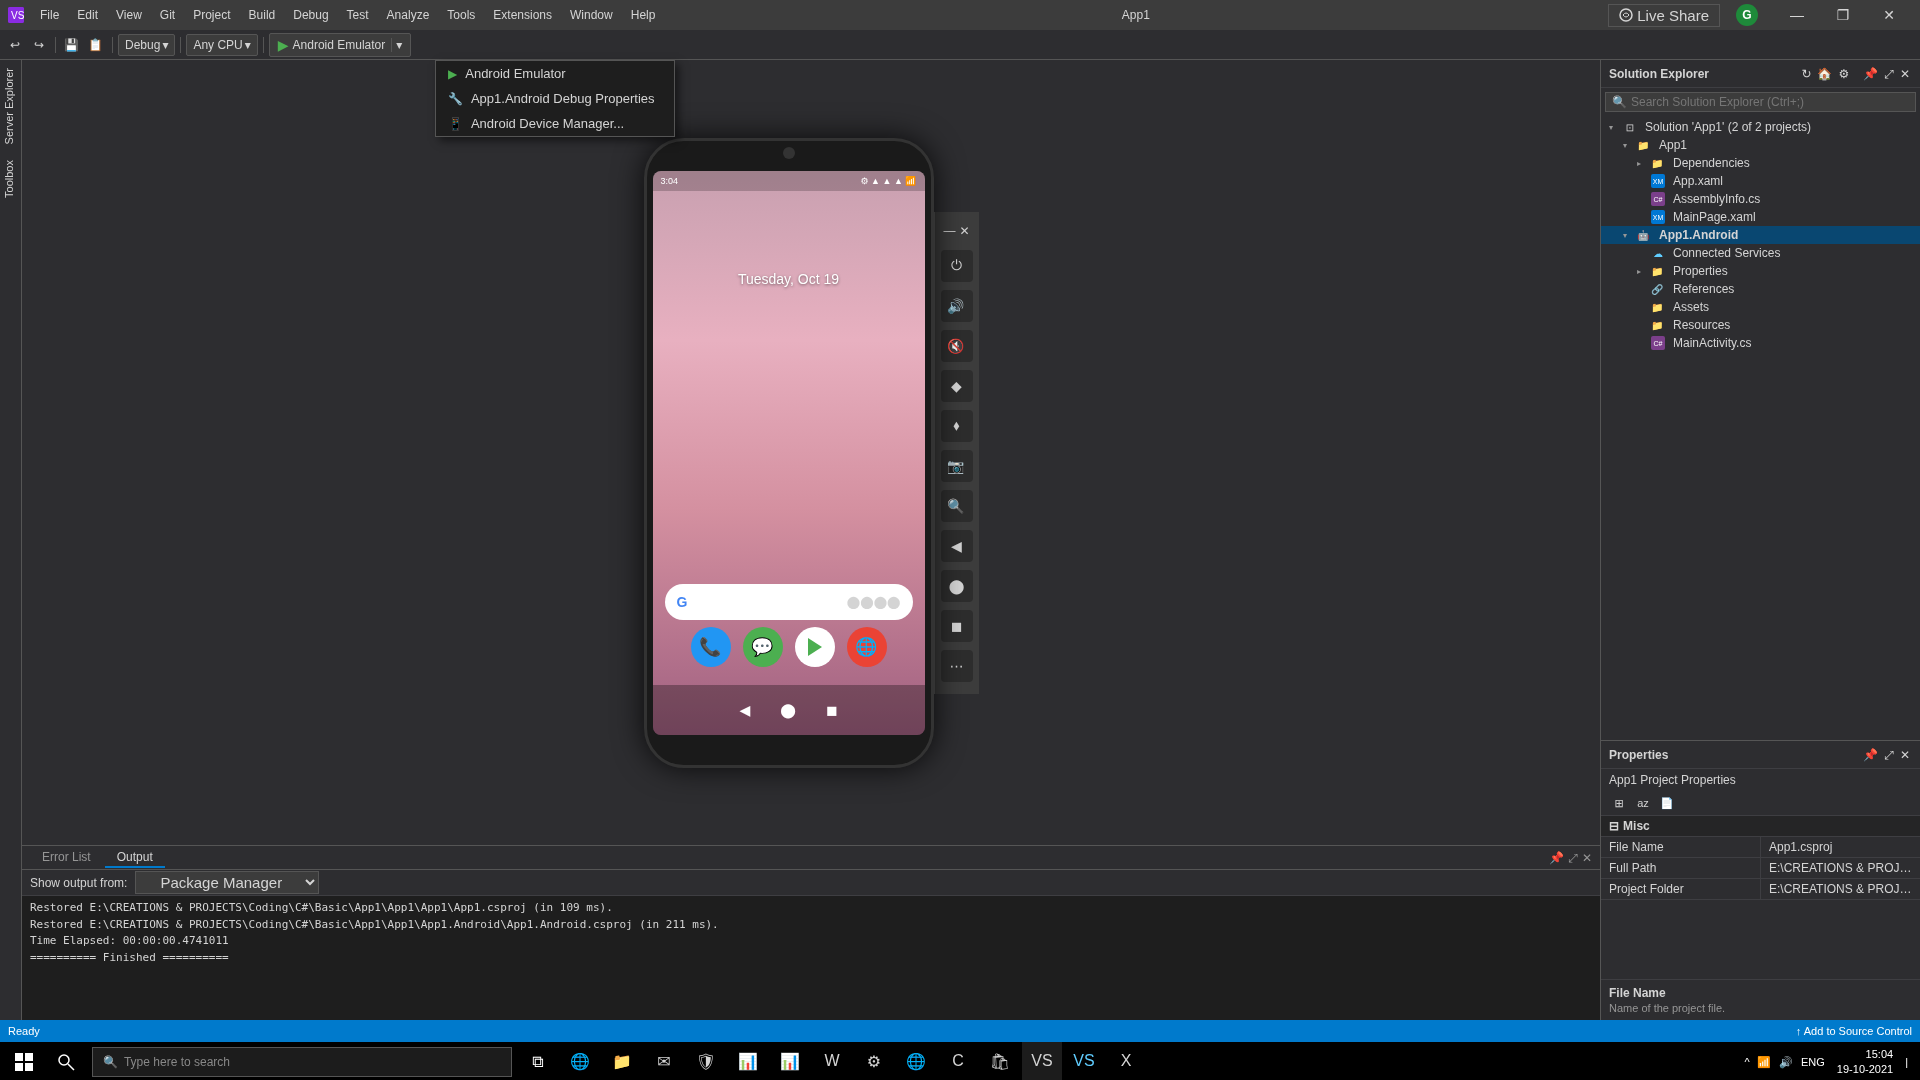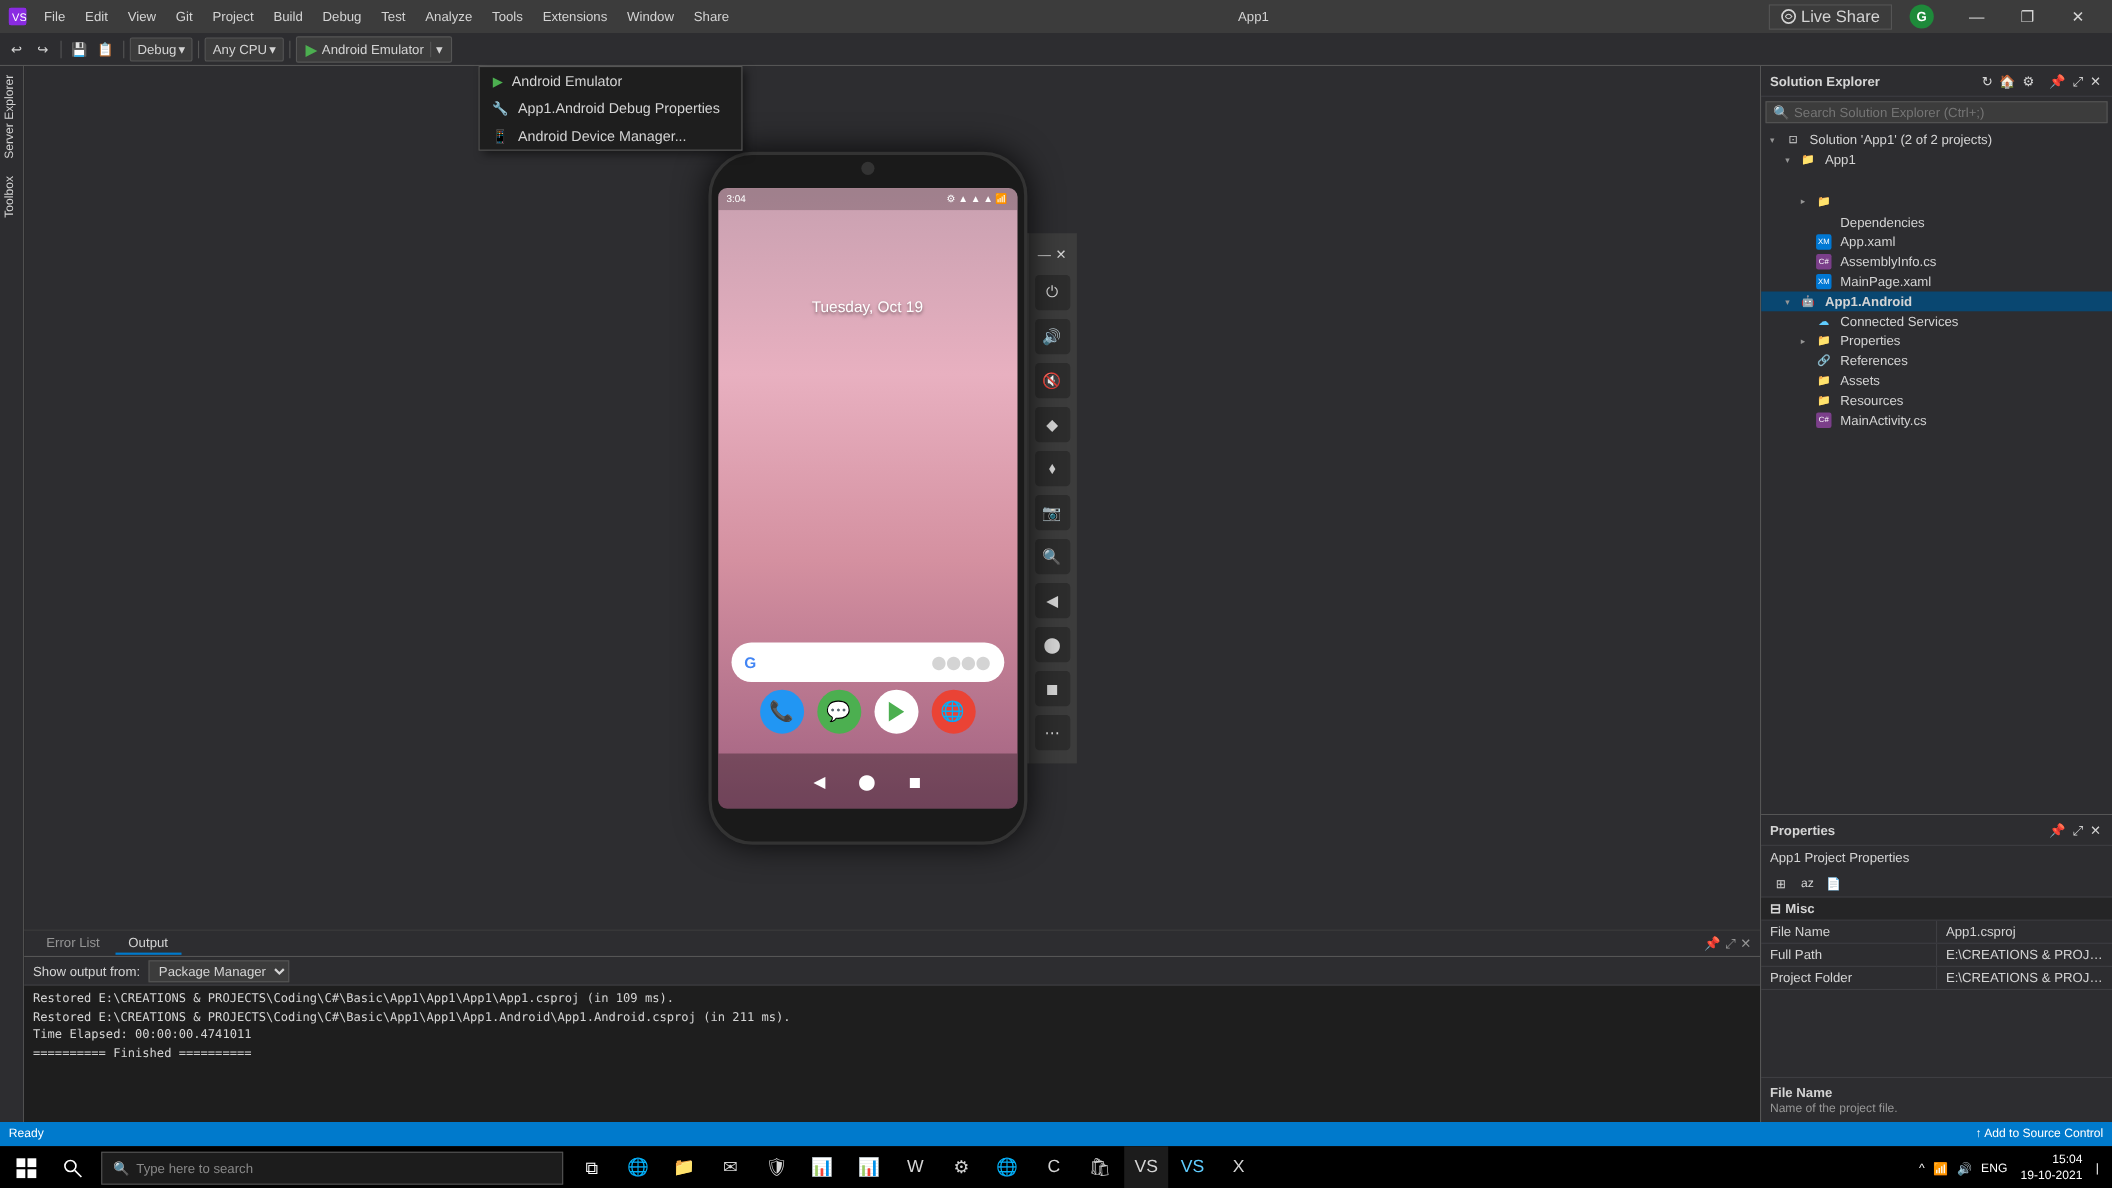--- a/index.html
+++ b/index.html
@@ -60,21 +60,21 @@
     
     #emulator-controls { display: flex; flex-direction: column; align-items: center; gap: 8px; padding: 12px 6px; background: #3c3c3c; border-left: 1px solid #555; }
     .em-btn { width: 32px; height: 32px; display: flex; align-items: center; justify-content: center; cursor: pointer; color: #d4d4d4; font-size: 14px; border-radius: 4px; background: #2d2d2d; }
 
     
     #output-panel { height: 175px; background: #1e1e1e; border-top: 1px solid #555; }
     #output-tabs { display: flex; align-items: center; height: 24px; background: #2d2d30; border-bottom: 1px solid #555; padding-left: 8px; gap: 2px; }
     .output-tab { padding: 2px 12px; cursor: pointer; color: #969696; font-size: 12px; border-bottom: 2px solid transparent; }
     .output-tab.active { color: #d4d4d4; border-bottom: 2px solid #007acc; }
     #output-header { display: flex; align-items: center; height: 26px; background: #2d2d30; padding: 0 8px; gap: 8px; border-bottom: 1px solid #3e3e42; }
-    #output-header select { background: #3c3c3c; border: 1px solid #555; color: #d4d4d4; font-size: 12px; padding: 1px 4px; }
+    #output-header select { background: #3c3c3c; border: 1px solid #555; color: #d4d4d4; font-size: 15px; padding: 1px 20px; }
     #output-content { padding: 4px 8px; font-family: 'Consolas', monospace; font-size: 11px; color: #d4d4d4; overflow-y: auto; height: calc(175px - 50px); line-height: 1.5; }
 
     
     #right-panel { width: 320px; display: flex; flex-direction: column; background: #2d2d30; border-left: 1px solid #555; justify-content: space-between; }
     #solution-explorer { flex: 1; display: flex; flex-direction: column; }
     #se-header { display: flex; align-items: center; justify-content: space-between; height: 28px; padding: 0 8px; background: #2d2d30; border-bottom: 1px solid #3e3e42; }
     #se-title { color: #d4d4d4; font-size: 12px; font-weight: 600; }
     #se-toolbar { display: flex; align-items: center; gap: 2px; }
     #se-search { display: flex; align-items: center; background: #3c3c3c; border: 1px solid #555; padding: 2px 6px; margin: 4px; gap: 4px; }
     #se-search input { background: transparent; border: none; outline: none; color: #d4d4d4; font-size: 12px; width: 200px; }
@@ -137,21 +137,21 @@
       <div class="menu-item">View</div>
       <div class="menu-item">Git</div>
       <div class="menu-item">Project</div>
       <div class="menu-item">Build</div>
       <div class="menu-item">Debug</div>
       <div class="menu-item">Test</div>
       <div class="menu-item">Analyze</div>
       <div class="menu-item">Tools</div>
       <div class="menu-item">Extensions</div>
       <div class="menu-item">Window</div>
-      <div class="menu-item">Share</div>
+      <div class="menu-item">Help</div>
     </div>
   <div id="title-text">App1</div>
   <div id="live-share-btn">
     <svg width="14" height="14" viewBox="0 0 14 14">
         <circle cx="7" cy="7" r="6" fill="none" stroke="#d4d4d4" stroke-width="1.5"></circle>
         <path d="M4 7 Q7 3 10 7 Q7 11 4 7" fill="none" stroke="#d4d4d4" stroke-width="1"></path>
       </svg>
     <span>Live Share</span>
   </div>
   <div class="user-avatar">G</div>
@@ -320,21 +320,21 @@
             <span style="margin-left: 4px;">Solution 'App1' (2 of 2 projects)</span>
           </div>
           <div class="tree-item" style="padding-left: 22px;">
             <span class="tree-arrow">▾</span>
             <span class="tree-icon">📁</span>
             <span style="margin-left: 4px;">App1</span>
           </div>
           <div class="tree-item" style="padding-left: 36px;">
             <span class="tree-arrow">▸</span>
             <span class="tree-icon">📁</span>
-            <span style="margin-left: 4px; margin-top: 39px;">Dependencies</span>
+            <span style="margin-left: 4px;">Dependencies</span>
           </div>
           <div class="tree-item" style="padding-left: 36px;">
             <span class="tree-arrow"> </span>
             <span class="tree-icon" style="background: rgb(0, 120, 212); border-radius: 2px; color: white; font-size: 7px; padding: 1px;">XM</span>
             <span style="margin-left: 4px;">App.xaml</span>
           </div>
           <div class="tree-item" style="padding-left: 36px;">
             <span class="tree-arrow"> </span>
             <span class="tree-icon" style="background: rgb(123, 63, 138); border-radius: 2px; color: white; font-size: 7px; padding: 1px;">C#</span>
             <span style="margin-left: 4px;">AssemblyInfo.cs</span>

